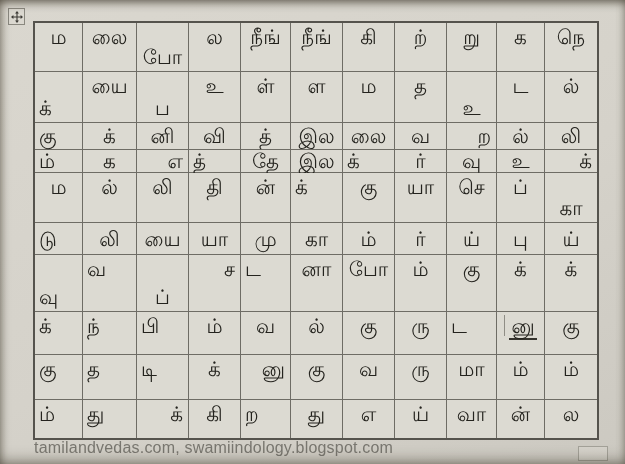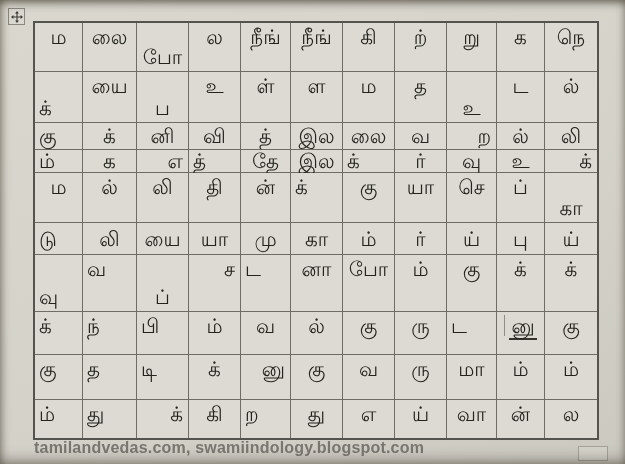--- a/index.html
+++ b/index.html
@@ -38,21 +38,21 @@
   .v-middle{align-items:center;}
   .v-bottom{align-items:flex-end;padding-bottom:3px;}
   .h-center{justify-content:center;}
   .h-left{justify-content:flex-start;padding-left:4px;}
   .h-right{justify-content:flex-end;padding-right:5px;}
   .ch{display:inline-block;}
   .ch.ul{border-bottom:2px solid #35332d;padding:0 2px 1px 2px;}
   .tickmark{width:1px;height:21px;background:#8f8d85;margin-right:4px;display:inline-block;}
   .caption{
     position:absolute;left:34px;top:439px;
-    font-size:16px;letter-spacing:.2px;color:#797770;font-weight:bold;
+    font-size:16px;letter-spacing:.2px;color:#797770;
   }
   .resize-handle{
     position:absolute;left:578px;top:446px;width:30px;height:15px;
     border:1px solid #a3a198;background:rgba(232,230,222,.30);box-sizing:border-box;
   }
 </style>
 </head>
 <body>
 
 <div class="photo">

